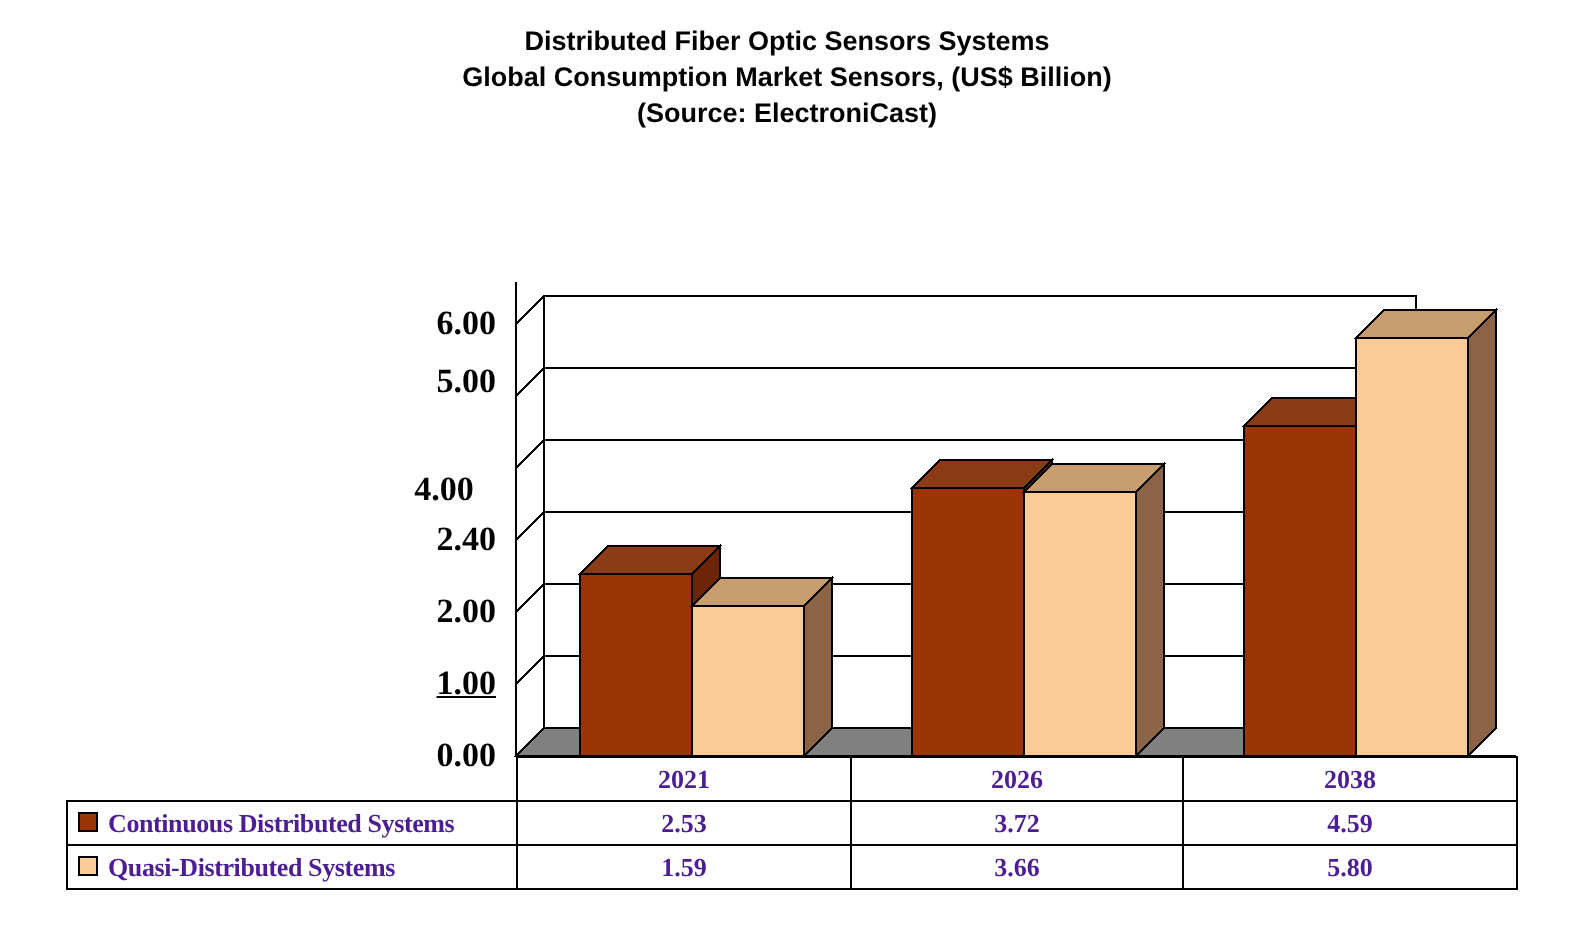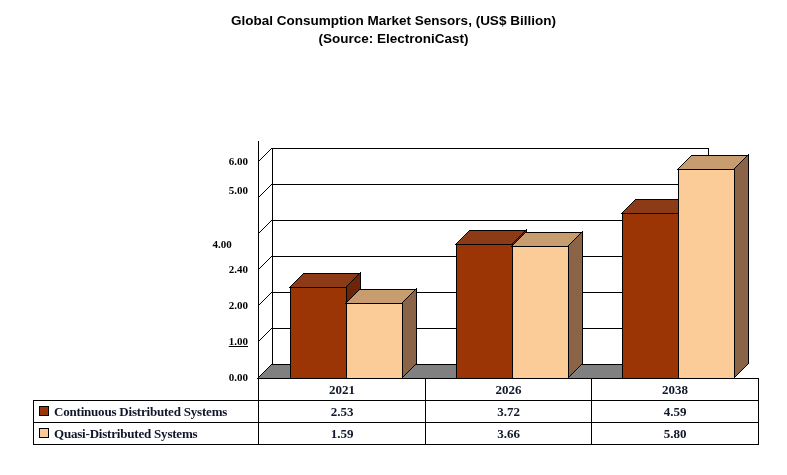--- a/index.html
+++ b/index.html
@@ -44,42 +44,42 @@
     top: 0;
   }
 
   
   .ytick {
     position: absolute;
     width: 52px;
     text-align: right;
     font-family: "Liberation Serif", "DejaVu Serif", serif;
     font-weight: bold;
-    font-size: 11px;
+    font-size: 17px;
     color: #000000;
     line-height: 13px;
   }
 
   
   #data-table {
     position: absolute;
     left: 33px;
     top: 378px;
     width: 725px;
     border-collapse: collapse;
     table-layout: fixed;
     font-family: "Liberation Serif", "DejaVu Serif", serif;
   }
   #data-table td {
     border: 1px solid #000000;
     height: 21px;
     padding: 0 4px;
     font-size: 13px;
     font-weight: bold;
-    color: #0f172a;
+    color: #4c1d95;
     text-align: center;
     vertical-align: middle;
     background: #ffffff;
   }
   #data-table td.legend-cell {
     text-align: left;
     padding-left: 5px;
     white-space: nowrap;
     letter-spacing: -0.2px;
   }
@@ -103,20 +103,21 @@
   .swatch.s1 { background: #9C3506; }
   .swatch.s2 { background: #FCCC98; }
   .legend-label { vertical-align: middle; }
 </style>
 </head>
 <body>
 
 <div id="chart-root">
 
   <div id="chart-title">
+    <span class="tline">Distributed Fiber Optic Sensors Systems</span>
     <span class="tline">Global Consumption Market Sensors, (US$ Billion)</span>
     <span class="tline">(Source: ElectroniCast)</span>
   </div>
 
   <svg id="plot-svg" width="787" height="475" shape-rendering="crispEdges">
 
     <rect x="272" y="148" width="436" height="216" fill="#ffffff" stroke="#000000" stroke-width="1"></rect>
 
     <g stroke="#000000" stroke-width="1">
       <line x1="272" y1="184" x2="708" y2="184"></line>

